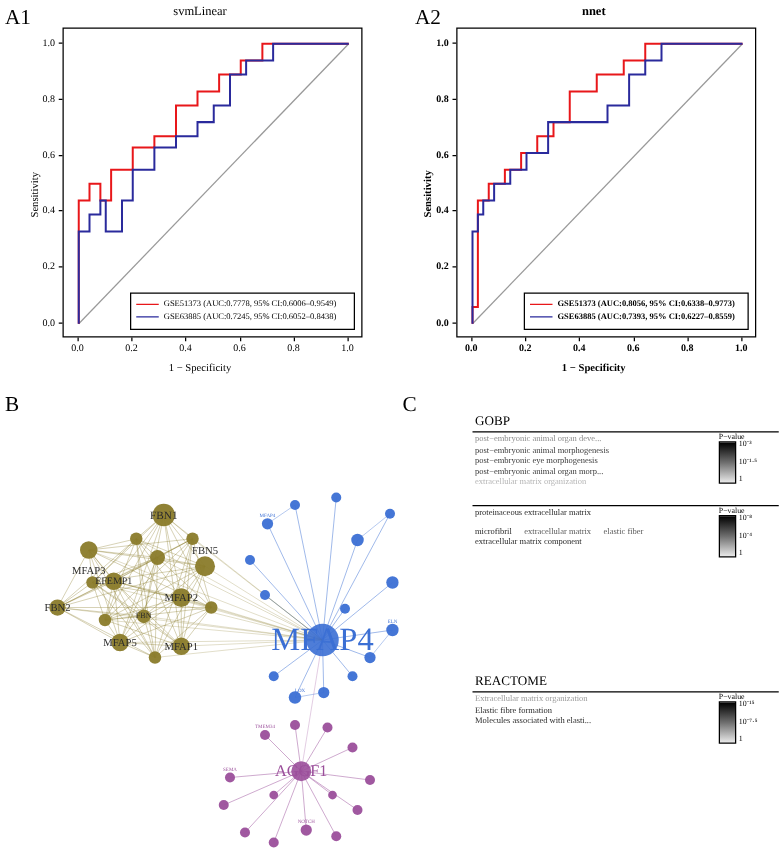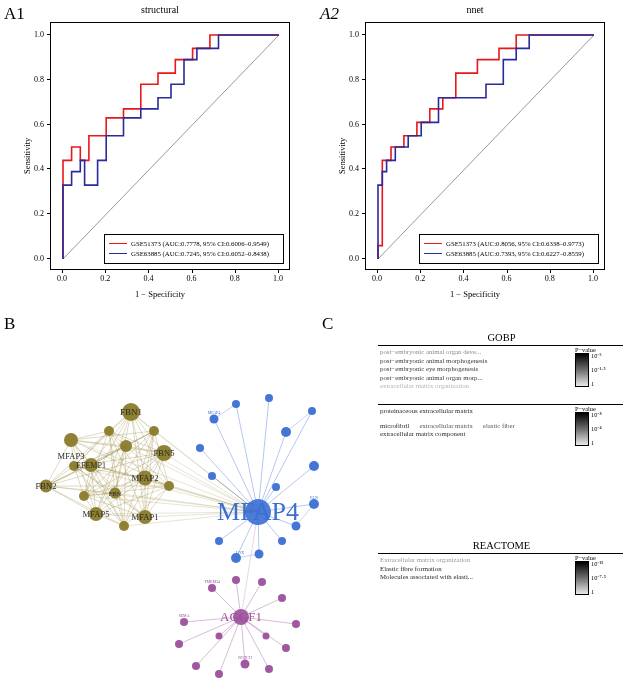--- a/index.html
+++ b/index.html
@@ -17,39 +17,39 @@
   .tickmark-y{position:absolute;height:1px;width:3px;background:#000;}
   .legend-box{position:absolute;border:1px solid #000;background:#fff;box-sizing:border-box;padding:3px 4px;}
   .legend-row{display:flex;align-items:center;height:10px;}
   .legend-line{width:18px;height:0;border-top:1.4px solid #000;margin-right:4px;}
   .legend-text{font-size:6.8px;white-space:nowrap;}
   
   .net-wrap{position:absolute;}
   .node-label{position:absolute;font-family:"Liberation Serif",serif;transform:translate(-50%,-50%);white-space:nowrap;pointer-events:none;}
   
   .enr-block{position:absolute;width:245px;}
-  .enr-title{font-size:10.5px;font-family:"Liberation Serif",serif;margin:0 0 2px 2px;text-align:center;}
+  .enr-title{font-size:10.5px;font-family:"Liberation Serif",serif;margin:0 0 2px 2px;}
   .enr-rule{height:1px;background:#000;width:100%;}
   .enr-body{position:relative;padding:2px 0 0 2px;}
   .enr-term{font-size:6.8px;line-height:8.6px;white-space:nowrap;}
   .scalebar{position:absolute;right:0;top:0;width:56px;}
   .sb-title{font-size:6.3px;text-align:center;}
   .sb-grad{width:14px;border:0.6px solid #000;box-sizing:border-box;}
   .sb-ticks{font-size:6.3px;line-height:1;}
 </style>
 </head>
 <body>
 
 <div class="panel-letter" style="left:4px;top:4px;">A1</div>
-<div class="panel-letter" style="left:320px;top:4px;font-style:italic;">A2</div>
+<div class="panel-letter" style="left:332px;top:4px;">A2</div>
 <div class="panel-letter" style="left:4px;top:314px;">B</div>
 <div class="panel-letter" style="left:322px;top:314px;">C</div>
 
 <div class="roc-wrap" style="left:10px;top:6px;width:300px;height:300px;">
-  <div class="roc-title">structural</div>
+  <div class="roc-title">svmLinear</div>
   <div class="plot-box" style="left:40px;top:16px;width:240px;height:248px;">
     <svg id="svg-roc-0" width="240" height="248" viewBox="0 0 240 248" style="display:block">
         <line x1="12" y1="236" x2="228" y2="12" stroke="#999999" stroke-width="1"></line>
         <path d="M12.0,236.0 L12.0,137.4 L20.6,137.4 L20.6,124.0 L29.3,124.0 L29.3,137.4 L37.9,137.4 L37.9,112.8 L55.2,112.8 L55.2,94.9 L72.5,94.9 L72.5,85.9 L89.8,85.9 L89.8,61.3 L107.0,61.3 L107.0,50.1 L124.3,50.1 L124.3,36.6 L141.6,36.6 L141.6,25.4 L158.9,25.4 L158.9,12.0 L228.0,12.0 " fill="none" stroke="#e8171a" stroke-width="1.6"></path>
         <path d="M12.0,236.0 L12.0,162.1 L20.6,162.1 L20.6,148.6 L29.3,148.6 L29.3,137.4 L33.6,137.4 L33.6,162.1 L46.6,162.1 L46.6,137.4 L55.2,137.4 L55.2,112.8 L72.5,112.8 L72.5,94.9 L89.8,94.9 L89.8,85.9 L107.0,85.9 L107.0,74.7 L120.0,74.7 L120.0,61.3 L133.0,61.3 L133.0,36.6 L145.9,36.6 L145.9,25.4 L167.5,25.4 L167.5,12.0 L228.0,12.0 " fill="none" stroke="#2a2a9c" stroke-width="1.6"></path>
       </svg>
   </div>
   <div id="ticks-roc-0">
       <div class="tickmark-x" style="left: 52px; top: 264px;"></div>
       <div class="tick-x" style="left: 52px; top: 268px;">0.0</div>
@@ -83,21 +83,21 @@
       <span class="legend-line" style="border-color:#e8171a"></span>
       <span class="legend-text">GSE51373 (AUC:0.7778, 95% CI:0.6006–0.9549)</span>
     </div>
     <div class="legend-row">
       <span class="legend-line" style="border-color:#2a2a9c"></span>
       <span class="legend-text">GSE63885 (AUC:0.7245, 95% CI:0.6052–0.8438)</span>
     </div>
   </div>
 </div>
 
-<div class="roc-wrap" style="left:325px;top:6px;width:300px;height:300px;">
+<div class="roc-wrap" style="left:325px;top:6px;width:300px;height:300px;font-weight:bold;">
   <div class="roc-title">nnet</div>
   <div class="plot-box" style="left:40px;top:16px;width:240px;height:248px;">
     <svg id="svg-roc-1" width="240" height="248" viewBox="0 0 240 248" style="display:block">
         <line x1="12" y1="236" x2="228" y2="12" stroke="#999999" stroke-width="1"></line>
         <path d="M12.0,236.0 L12.0,222.6 L16.3,222.6 L16.3,137.4 L25.0,137.4 L25.0,124.0 L37.9,124.0 L37.9,112.8 L50.9,112.8 L50.9,99.4 L63.8,99.4 L63.8,85.9 L76.8,85.9 L76.8,74.7 L89.8,74.7 L89.8,50.1 L111.4,50.1 L111.4,36.6 L133.0,36.6 L133.0,25.4 L150.2,25.4 L150.2,12.0 L228.0,12.0 " fill="none" stroke="#e8171a" stroke-width="1.6"></path>
         <path d="M12.0,236.0 L12.0,162.1 L16.3,162.1 L16.3,148.6 L20.6,148.6 L20.6,137.4 L29.3,137.4 L29.3,124.0 L42.2,124.0 L42.2,112.8 L55.2,112.8 L55.2,99.4 L72.5,99.4 L72.5,74.7 L89.8,74.7 L89.8,74.7 L120.0,74.7 L120.0,61.3 L137.3,61.3 L137.3,36.6 L150.2,36.6 L150.2,25.4 L163.2,25.4 L163.2,12.0 L228.0,12.0 " fill="none" stroke="#2a2a9c" stroke-width="1.6"></path>
       </svg>
   </div>
   <div id="ticks-roc-1">
       <div class="tickmark-x" style="left: 52px; top: 264px;"></div>
@@ -323,21 +323,21 @@
       <circle cx="268" cy="262" r="4" fill="#9b4f9b" opacity="0.95"></circle>
       <circle cx="248" cy="246" r="4" fill="#9b4f9b" opacity="0.95"></circle>
       <circle cx="222" cy="244" r="4" fill="#9b4f9b" opacity="0.95"></circle>
       <circle cx="205" cy="300" r="3.5" fill="#9b4f9b" opacity="0.95"></circle>
       <circle cx="252" cy="300" r="3.5" fill="#9b4f9b" opacity="0.95"></circle>
       <circle cx="227" cy="281" r="8" fill="#9b4f9b" opacity="0.9"></circle>
     </svg>
   <div id="net-labels">
       <div class="node-label" style="left: 117px; top: 76px; font-size: 9px; color: rgb(43, 43, 43);">FBN1</div>
       <div class="node-label" style="left: 57px; top: 104px; font-size: 8.5px; color: rgb(43, 43, 43); margin-top: 16px;">MFAP3</div>
-      <div class="node-label" style="left: 150px; top: 117px; font-size: 8.5px; color: rgb(43, 43, 43);">FBN5</div>
+      <div class="node-label" style="left: 150px; top: 104px; font-size: 8.5px; color: rgb(43, 43, 43);">FBN5</div>
       <div class="node-label" style="left: 77px; top: 129px; font-size: 8px; color: rgb(43, 43, 43); font-family: Liberation Serif, serif;">EFEMP1</div>
       <div class="node-label" style="left: 131px; top: 142px; font-size: 8.5px; color: rgb(43, 43, 43);">MFAP2</div>
       <div class="node-label" style="left: 32px; top: 150px; font-size: 8.5px; color: rgb(43, 43, 43);">FBN2</div>
       <div class="node-label" style="left: 101px; top: 157px; font-size: 6.5px; color: rgb(43, 43, 43);">FBN</div>
       <div class="node-label" style="left: 82px; top: 178px; font-size: 8.5px; color: rgb(43, 43, 43);">MFAP5</div>
       <div class="node-label" style="left: 131px; top: 181px; font-size: 8.5px; color: rgb(43, 43, 43);">MFAP1</div>
       <div class="node-label" style="left: 200px; top: 76px; font-size: 4px; color: rgb(59, 111, 212);">MFAP4</div>
       <div class="node-label" style="left: 300px; top: 161px; font-size: 4px; color: rgb(59, 111, 212);">ELN</div>
       <div class="node-label" style="left: 226px; top: 216px; font-size: 4px; color: rgb(59, 111, 212);">LOX</div>
       <div class="node-label" style="left: 198px; top: 245px; font-size: 4px; color: rgb(155, 79, 155);">TMEM34</div>

